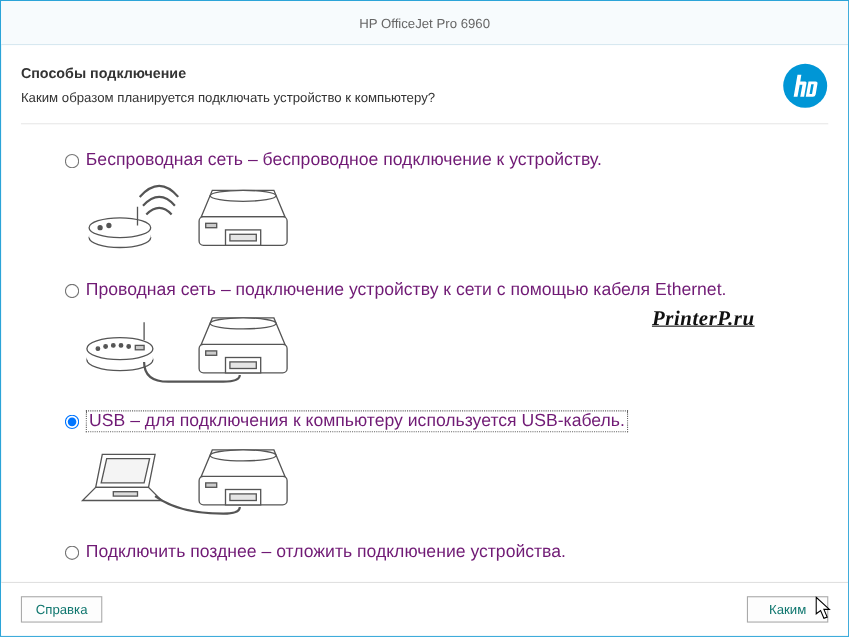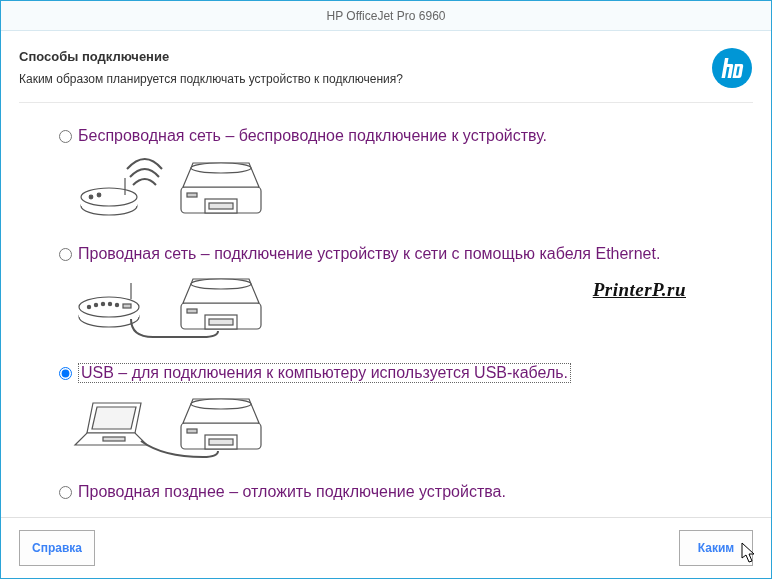--- a/index.html
+++ b/index.html
@@ -7,21 +7,21 @@
       width: 772px;
       height: 579px;
       font-family: 'Segoe UI', Tahoma, sans-serif;
       font-size: 12px;
       background: #fff;
       border: 1px solid #2ba4d8;
       position: relative;
       overflow: hidden;
     }
     .titlebar {
-      height: 30px;
+      height: 40px;
       background: linear-gradient(to right, #f7fbfd, #f7fbfd);
       border-bottom: 1px solid #d7e8f0;
       display: flex;
       align-items: center;
       justify-content: center;
       color: #666;
       font-size: 12px;
     }
     .content {
       padding: 18px 18px 0 18px;
@@ -81,28 +81,27 @@
       bottom: 0;
       border-top: 1px solid #e0e0e0;
       padding: 12px 18px;
       display: flex;
       justify-content: space-between;
       align-items: center;
       background: #fff;
     }
     .btn {
       min-width: 74px;
-      height: 36px;
+      height: 24px;
       background: #fdfdfd;
       border: 1px solid #aaa;
       font-size: 12px;
-      color: #3b82f6;
+      color: #0f766e;
       cursor: pointer;
       padding: 0 12px;
-      font-weight: bold;
     }
     .watermark {
       position: absolute;
       right: 85px;
       top: 278px;
       font-family: Georgia, 'Times New Roman', serif;
       font-weight: bold;
       font-size: 19px;
       font-style: italic;
       color: #111;
@@ -121,21 +120,21 @@
 </head>
 <body>
 
 <div class="titlebar">
   <span>HP OfficeJet Pro 6960</span>
 </div>
 
 <div class="content">
   <div class="header-section">
     <div class="section-title">Способы подключение</div>
-    <div class="section-subtitle">Каким образом планируется подключать устройство к подключения?</div>
+    <div class="section-subtitle">Каким образом планируется подключать устройство к компьютеру?</div>
     <svg class="hp-logo" viewBox="0 0 42 42">
       <circle cx="21" cy="21" r="20" fill="#0096D6"></circle>
       <g fill="#fff">
         <path d="M14 11 L10.5 31 L14 31 L16 20 L18.5 20 L16.5 31 L20 31 L22.2 18.5 Q22.5 17 21 17 L16.5 17 L17.5 11 Z"></path>
         <path d="M24 17 L21.5 31 L28 31 Q30 31 30.5 29 L32.2 19 Q32.5 17 30.5 17 Z M26.5 19.5 L28.8 19.5 L27.2 28.5 L24.9 28.5 Z"></path>
       </g>
     </svg>
   </div>
 
   <div class="options">
@@ -223,21 +222,21 @@
           <ellipse cx="148" cy="15" rx="30" ry="5"></ellipse>
           <rect x="132" y="46" width="32" height="14" fill="#fff"></rect>
           <rect x="136" y="50" width="24" height="6" fill="#e5e5e5"></rect>
           <rect x="114" y="40" width="10" height="4" fill="#ccc"></rect>
         </g>
       </svg>
     </div>
 
     <div class="option-row" style="margin-top:2px;">
       <input type="radio" name="conn" style="">
-      <span class="option-label">Проводная позднее – отложить подключение устройства.</span>
+      <span class="option-label">Подключить позднее – отложить подключение устройства.</span>
     </div>
   </div>
 </div>
 
 <div class="watermark">PrinterP.ru</div>
 
 <div class="footer">
   <button class="btn">Справка</button>
   <button class="btn">Каким</button>
 </div>

